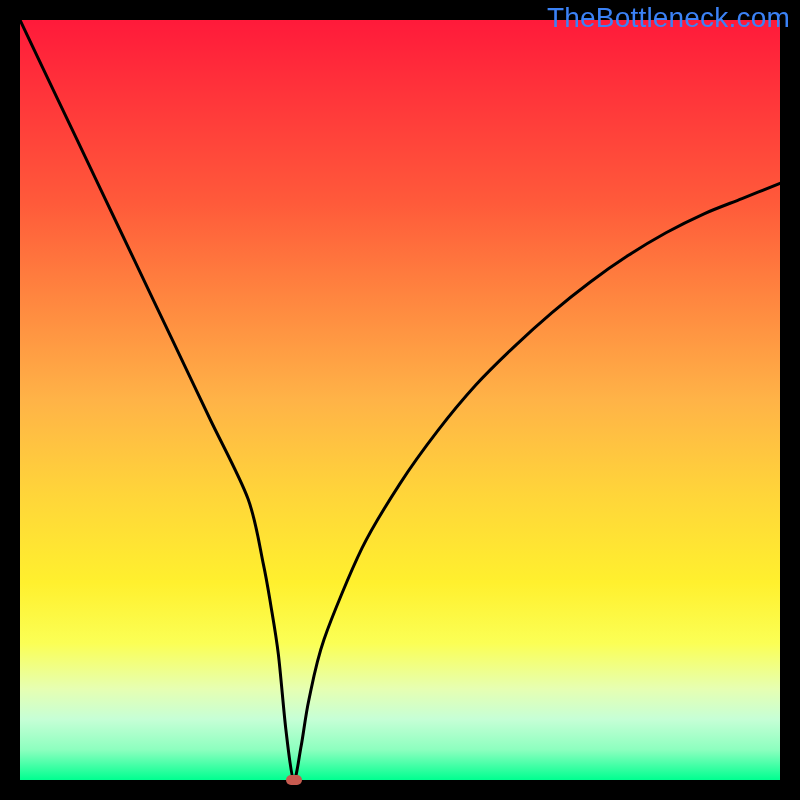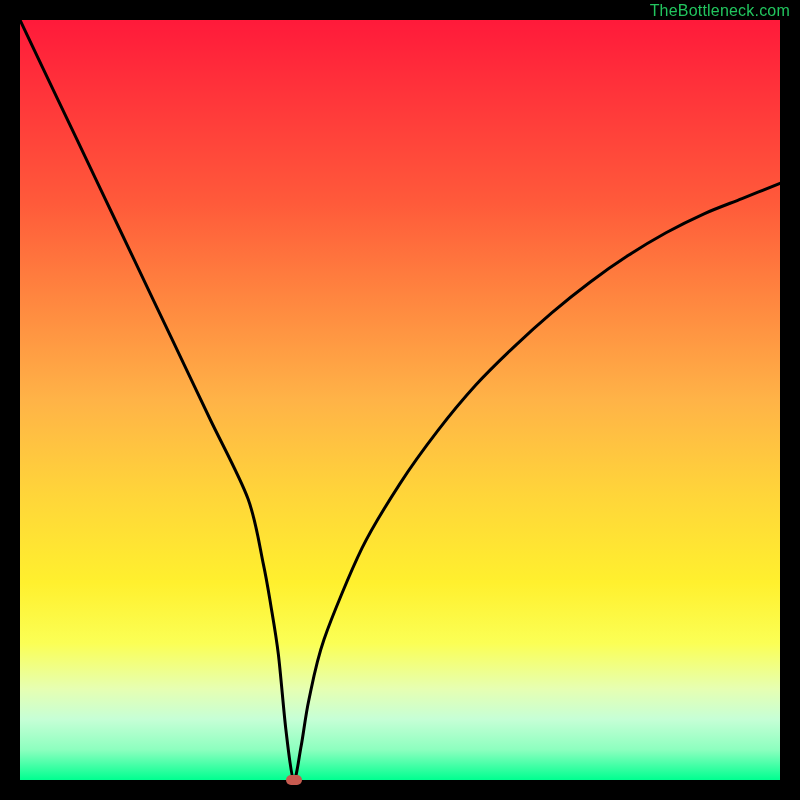--- a/index.html
+++ b/index.html
@@ -34,22 +34,22 @@
       #e6ffb2 88%,
       #c6ffd6 92%,
       #8dffbf 96%,
       #00ff90 100%
     );
   }
   .watermark {
     position: absolute;
     top: 2px;
     right: 10px;
-    color: #22c55e;
-    font-size: 16px;
+    color: #3b82f6;
+    font-size: 28px;
     font-family: Arial, sans-serif;
     z-index: 10;
     letter-spacing: 0.2px;
   }
   svg.curve {
     position: absolute;
     inset: 0;
     width: 100%;
     height: 100%;
   }

